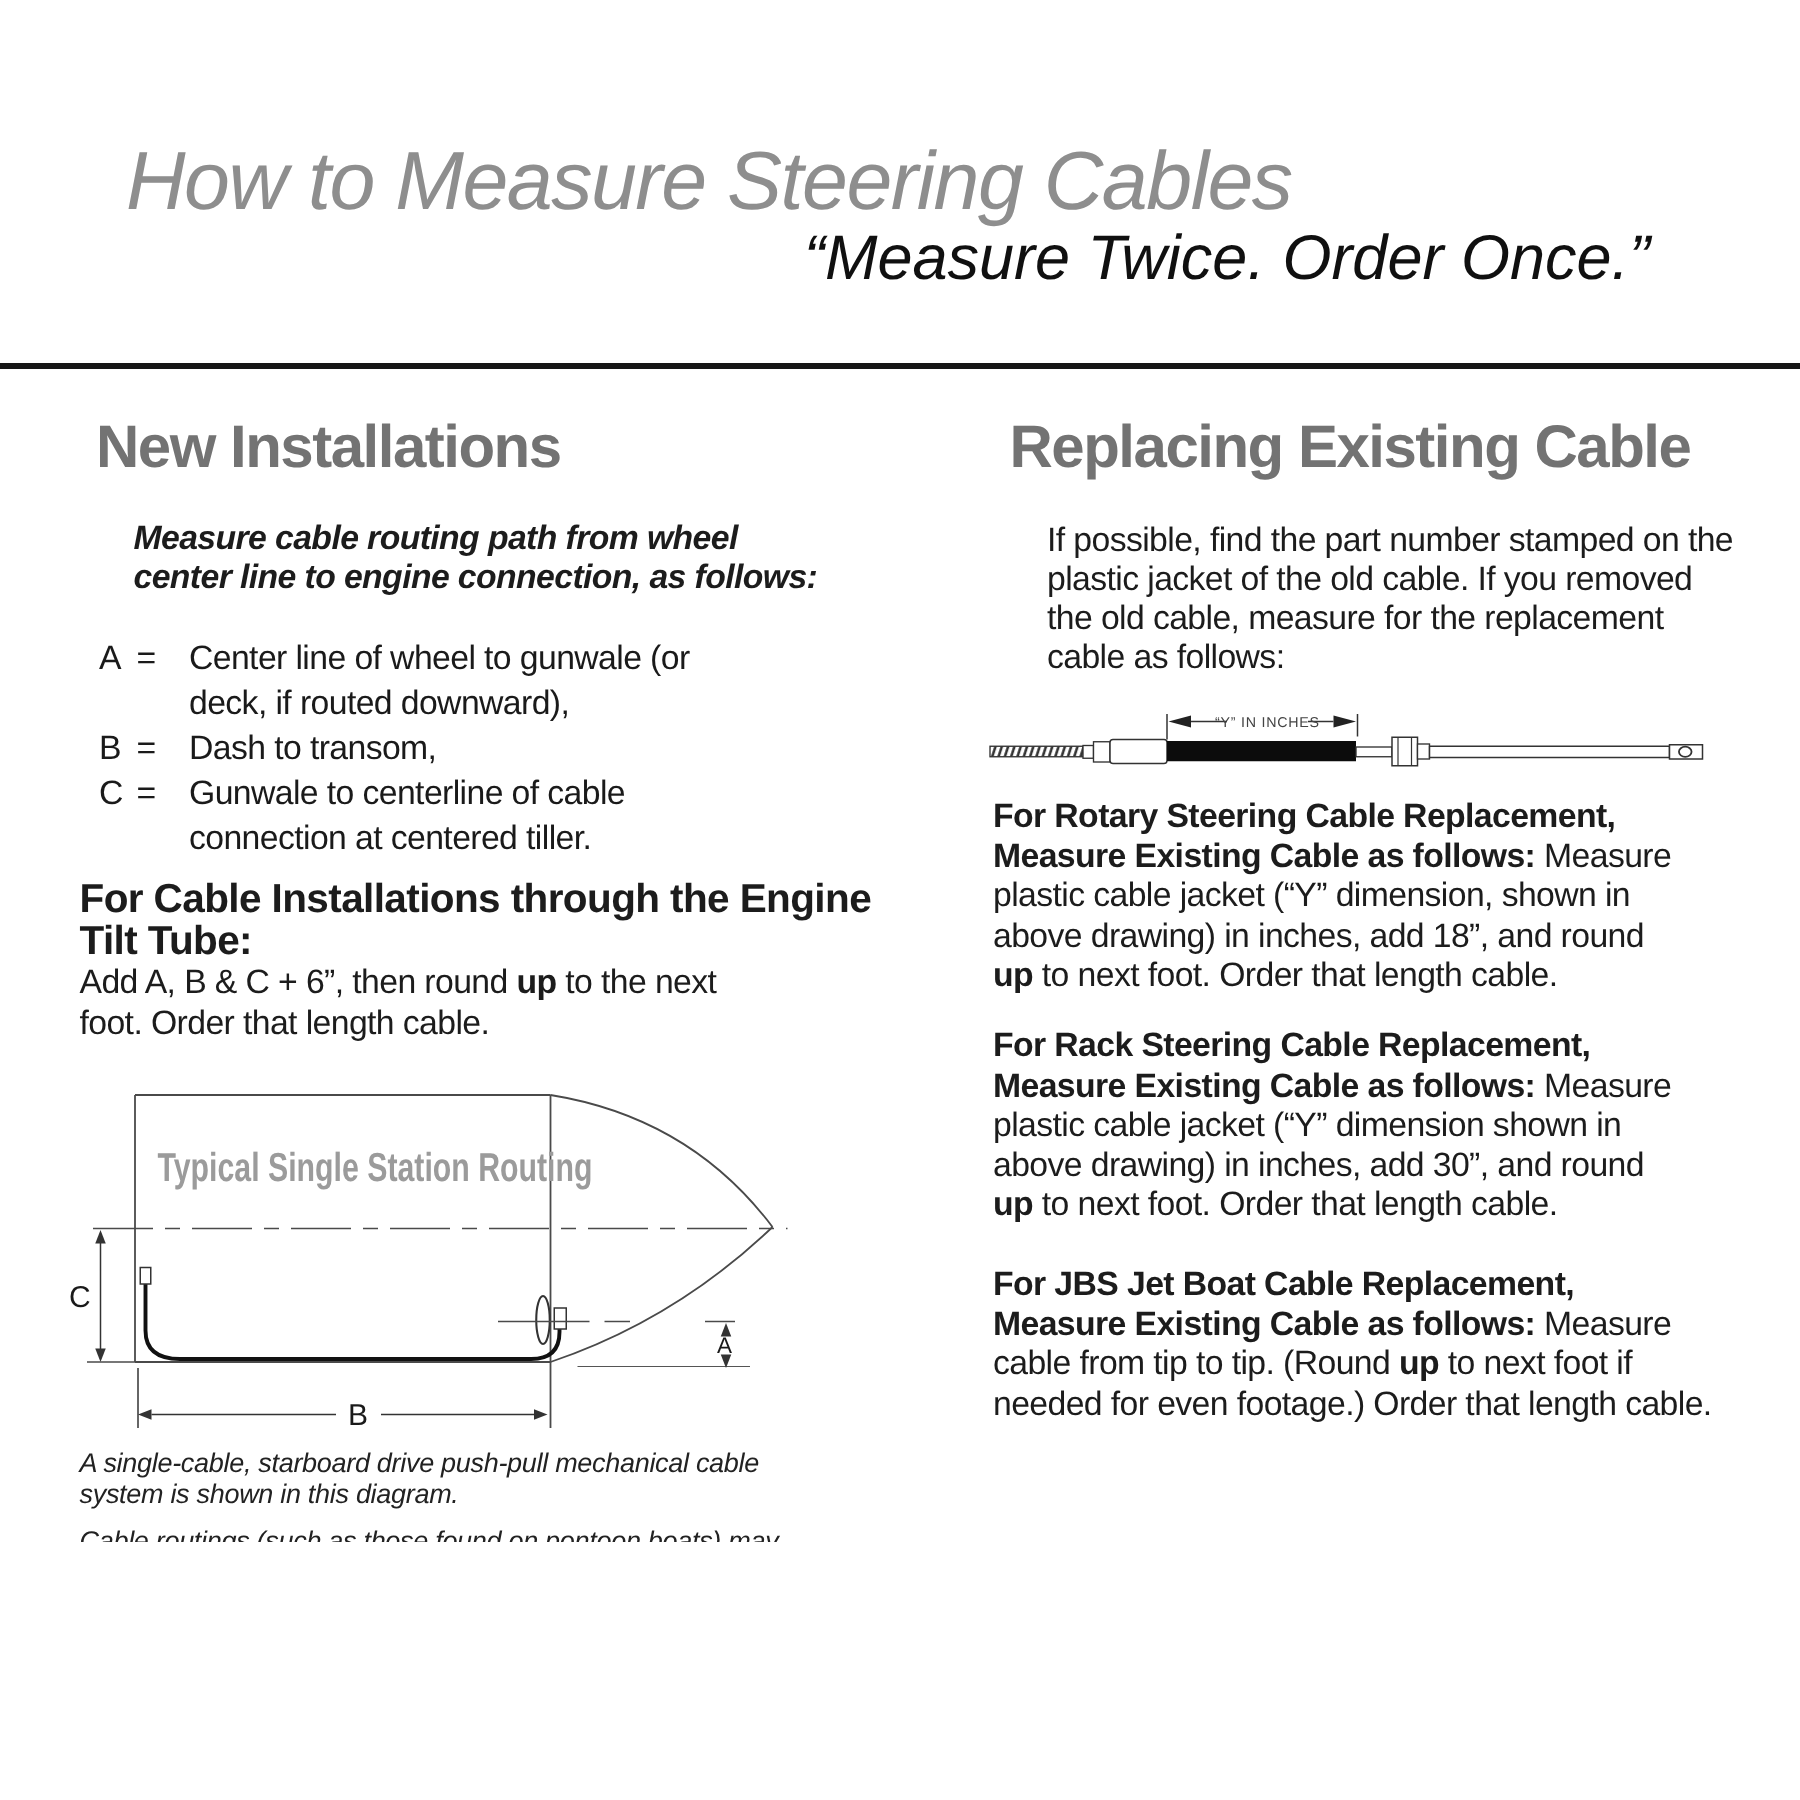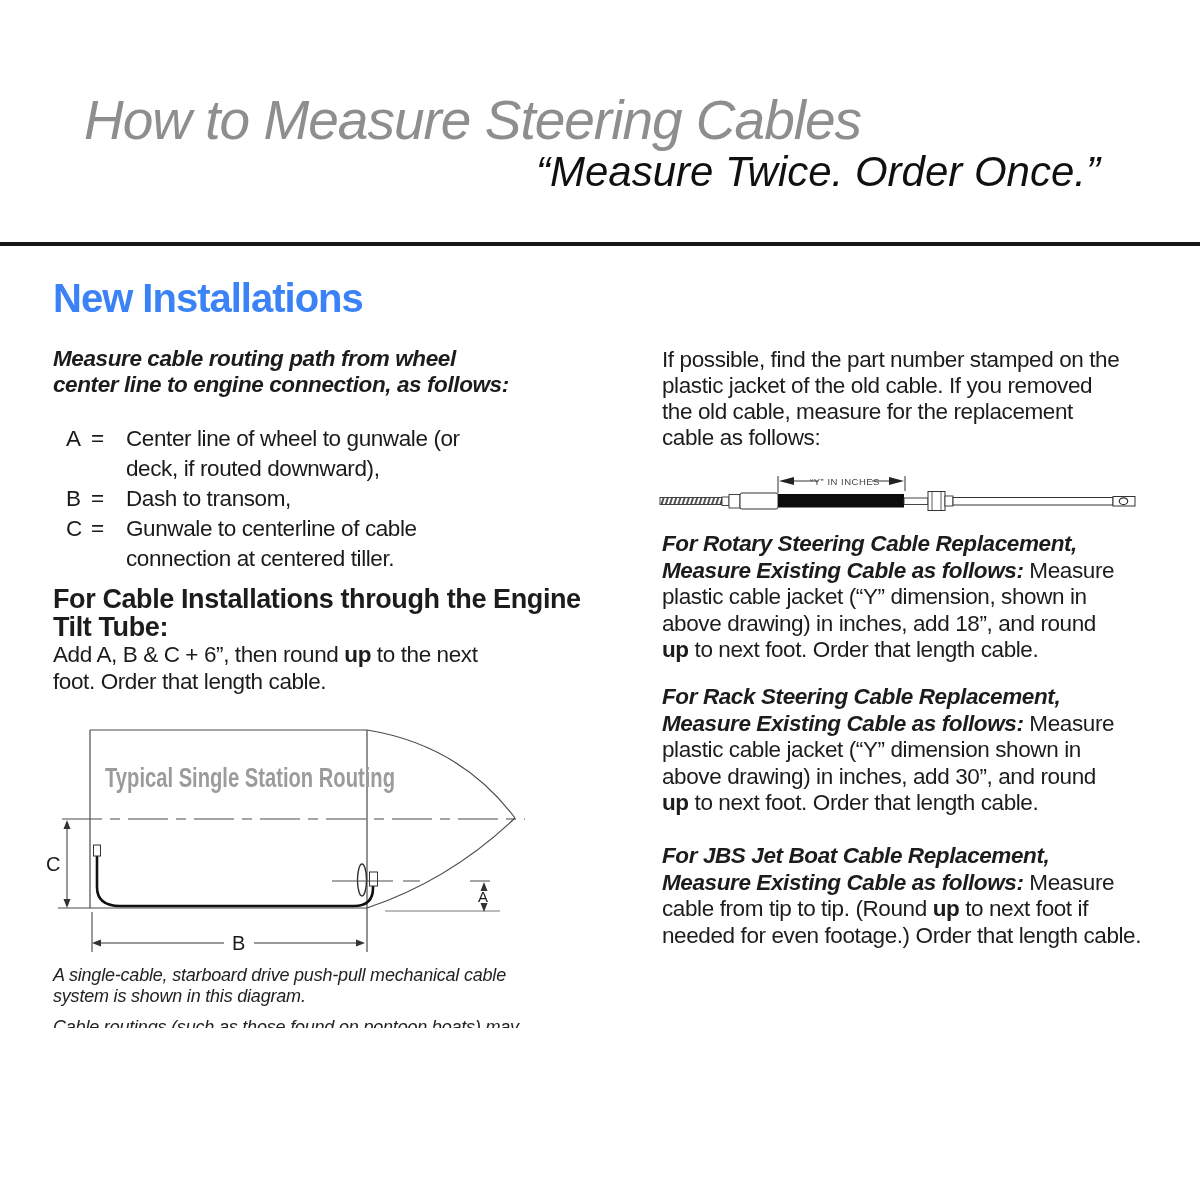--- a/index.html
+++ b/index.html
@@ -6,29 +6,29 @@
   #page{position:relative;width:1200px;height:1028px;background:#ffffff;overflow:hidden;
         font-family:"Liberation Sans", sans-serif;color:#1a1a1a;}
   .abs{position:absolute;}
   
   .main-title{left:84px;top:92px;font-size:55px;line-height:56px;font-style:italic;
               color:#8e8e8e;letter-spacing:-1px;white-space:nowrap;}
   .tagline{left:400px;top:150px;width:700px;text-align:right;font-size:42px;line-height:44px;
            font-weight:400;font-style:italic;color:#101010;white-space:nowrap;}
   .rule{left:0;top:242px;width:1200px;height:4px;background:#161616;}
   
-  .col-heading{font-size:40px;line-height:42px;font-weight:700;letter-spacing:-1px;color:#3b82f6;}
+  .col-heading{font-size:40px;line-height:42px;font-weight:700;letter-spacing:-1px;color:#737373;margin-left:11px;}
   
   .body-text{font-size:22.5px;line-height:26.5px;letter-spacing:-0.4px;white-space:pre-line;color:#1c1c1c;}
-  .lh26{line-height:26px;}
+  .lh26{line-height:26px;margin-left:36px;}
   .lh27{line-height:27px;}
   .bold-italic{font-weight:700;font-style:italic;}
   .bold{font-weight:700;}
   .run-b{font-weight:700;}
-  .run-bi{font-weight:700;font-style:italic;}
+  .run-bi{font-weight:700;}
   
   .def-list{left:66px;top:424px;width:470px;font-size:22.5px;line-height:30px;letter-spacing:-0.4px;}
   .def-item{display:flex;align-items:flex-start;}
   .def-key{width:25px;flex:0 0 25px;}
   .def-eq{width:35px;flex:0 0 35px;}
   .def-text{white-space:pre-line;}
   
   .note{font-size:18px;font-style:italic;letter-spacing:-0.2px;color:#222;white-space:pre-line;}
   svg text{font-family:"Liberation Sans", sans-serif;}
 </style>
@@ -123,20 +123,21 @@
     </g>
   </svg>
 
   <div class="abs note" style="left:53px;top:965px;line-height:21px;font-style:italic;">A single-cable, starboard drive push-pull mechanical cable
 system is shown in this diagram.</div>
   <div class="abs note" style="left:53px;top:1017px;line-height:20px;">Cable routings (such as those found on pontoon boats) may
 vary from this drawing. Confirm length by laying a garden hose
 along cable path and measure run from wheel to engine
 connection point.</div>
 
+  <div class="abs col-heading" style="left:662px;top:277px;">Replacing Existing Cable</div>
 
   <div class="abs body-text lh26" style="left:662px;top:347px;">If possible, find the part number stamped on the
 plastic jacket of the old cable. If you removed
 the old cable, measure for the replacement
 cable as follows:</div>
 
   <svg class="abs" style="left:650px;top:460px;" width="490" height="62" viewBox="650 460 490 62">
     <defs>
       <pattern id="hatch" width="4" height="10" patternUnits="userSpaceOnUse" patternTransform="rotate(18)">
         <rect width="4" height="10" fill="#ffffff"></rect>

